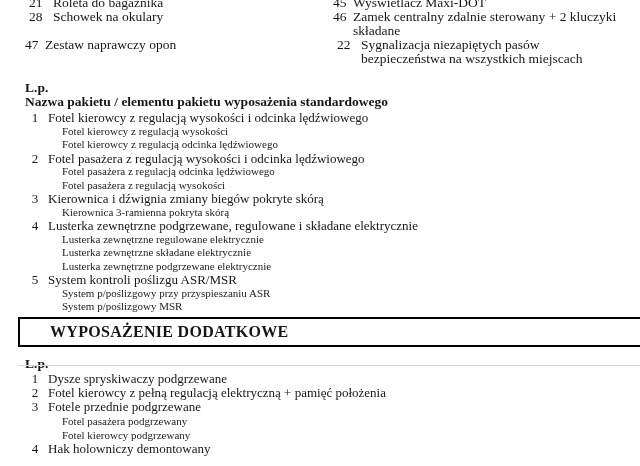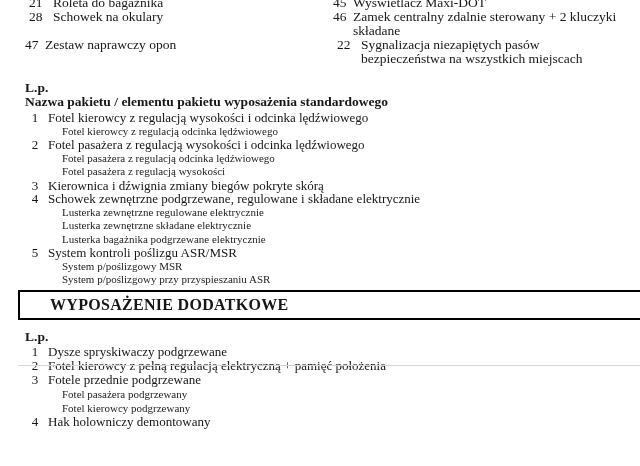--- a/index.html
+++ b/index.html
@@ -106,44 +106,46 @@
   <div class="tbl-header">
     <span class="lp">L.p.</span>
     <span class="nm">Nazwa pakietu / elementu pakietu wyposażenia standardowego</span>
   </div>
 
   <div id="std-list" class="eq-list">
       <div class="item-row">
         <span class="num">1</span>
         <span class="txt">Fotel kierowcy z regulacją wysokości i odcinka lędźwiowego</span>
       </div>
+      <div class="sub-row">Fotel kierowcy z regulacją wysokości</div>
       <div class="sub-row">Fotel kierowcy z regulacją odcinka lędźwiowego</div>
       <div class="item-row">
         <span class="num">2</span>
         <span class="txt">Fotel pasażera z regulacją wysokości i odcinka lędźwiowego</span>
       </div>
       <div class="sub-row">Fotel pasażera z regulacją odcinka lędźwiowego</div>
       <div class="sub-row">Fotel pasażera z regulacją wysokości</div>
       <div class="item-row">
         <span class="num">3</span>
         <span class="txt">Kierownica i dźwignia zmiany biegów pokryte skórą</span>
       </div>
+      <div class="sub-row">Kierownica 3-ramienna pokryta skórą</div>
       <div class="item-row">
         <span class="num">4</span>
-        <span class="txt">Schowek zewnętrzne podgrzewane, regulowane i składane elektrycznie</span>
+        <span class="txt">Lusterka zewnętrzne podgrzewane, regulowane i składane elektrycznie</span>
       </div>
       <div class="sub-row">Lusterka zewnętrzne regulowane elektrycznie</div>
       <div class="sub-row">Lusterka zewnętrzne składane elektrycznie</div>
-      <div class="sub-row">Lusterka bagażnika podgrzewane elektrycznie</div>
+      <div class="sub-row">Lusterka zewnętrzne podgrzewane elektrycznie</div>
       <div class="item-row">
         <span class="num">5</span>
         <span class="txt">System kontroli poślizgu ASR/MSR</span>
       </div>
+      <div class="sub-row">System p/poślizgowy przy przyspieszaniu ASR</div>
       <div class="sub-row">System p/poślizgowy MSR</div>
-      <div class="sub-row">System p/poślizgowy przy przyspieszaniu ASR</div>
     </div>
 
   <div class="section-box">
     <span>WYPOSAŻENIE DODATKOWE</span>
   </div>
 
   <div class="tbl-header second">
     <span class="lp">L.p.</span>
   </div>
 

